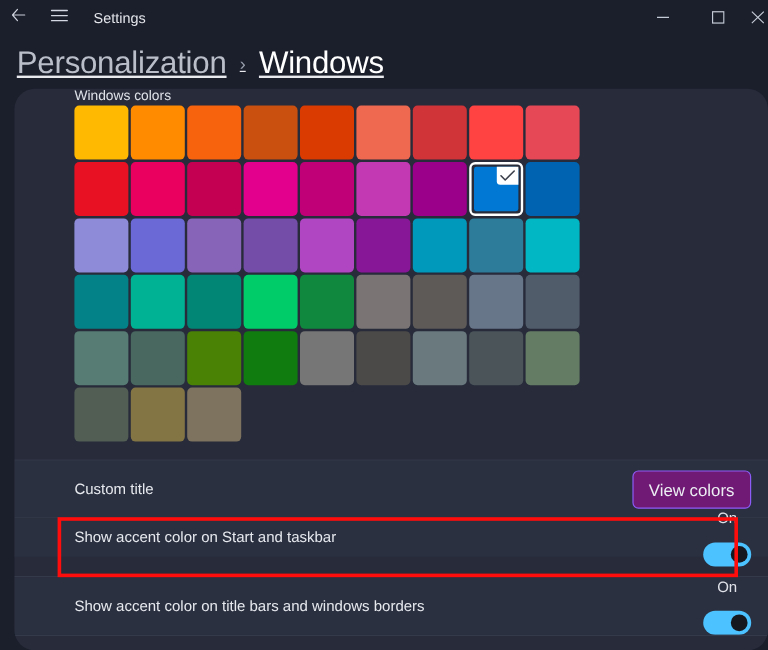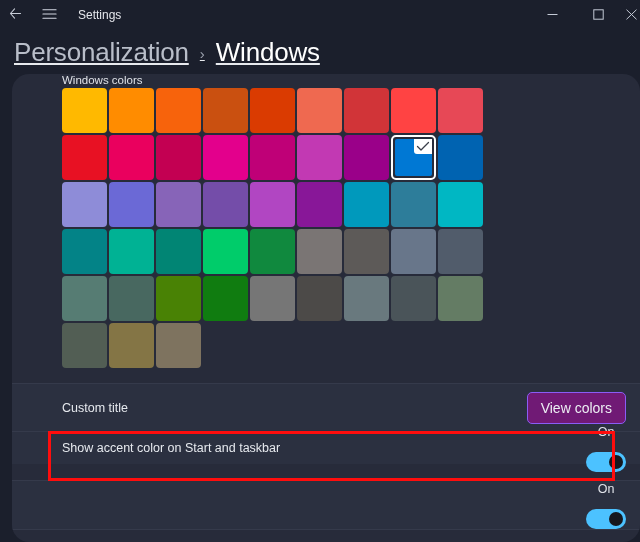--- a/index.html
+++ b/index.html
@@ -342,20 +342,21 @@
         <span class="toggle-state">On</span>
         <span class="toggle">
             <span class="knob"></span>
           </span>
       </span>
     </span>
   </div>
 
   <div class="divider" style="top:406px;"></div>
   <div class="row" style="top:407px; height:48px;">
+    <span class="row-label">Show accent color on title bars and windows borders</span>
     <span class="row-right">
       <span class="toggle-wrap">
         <span class="toggle-state">On</span>
         <span class="toggle">
             <span class="knob"></span>
           </span>
       </span>
     </span>
   </div>
 

